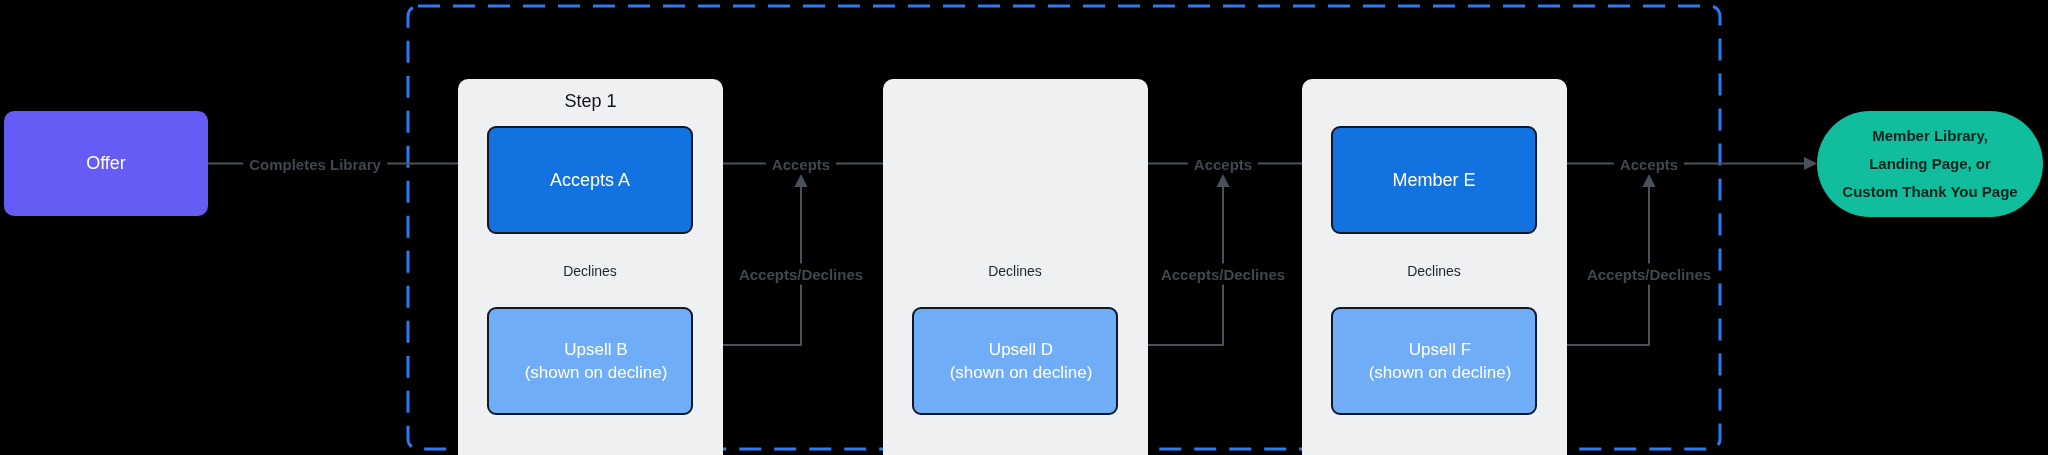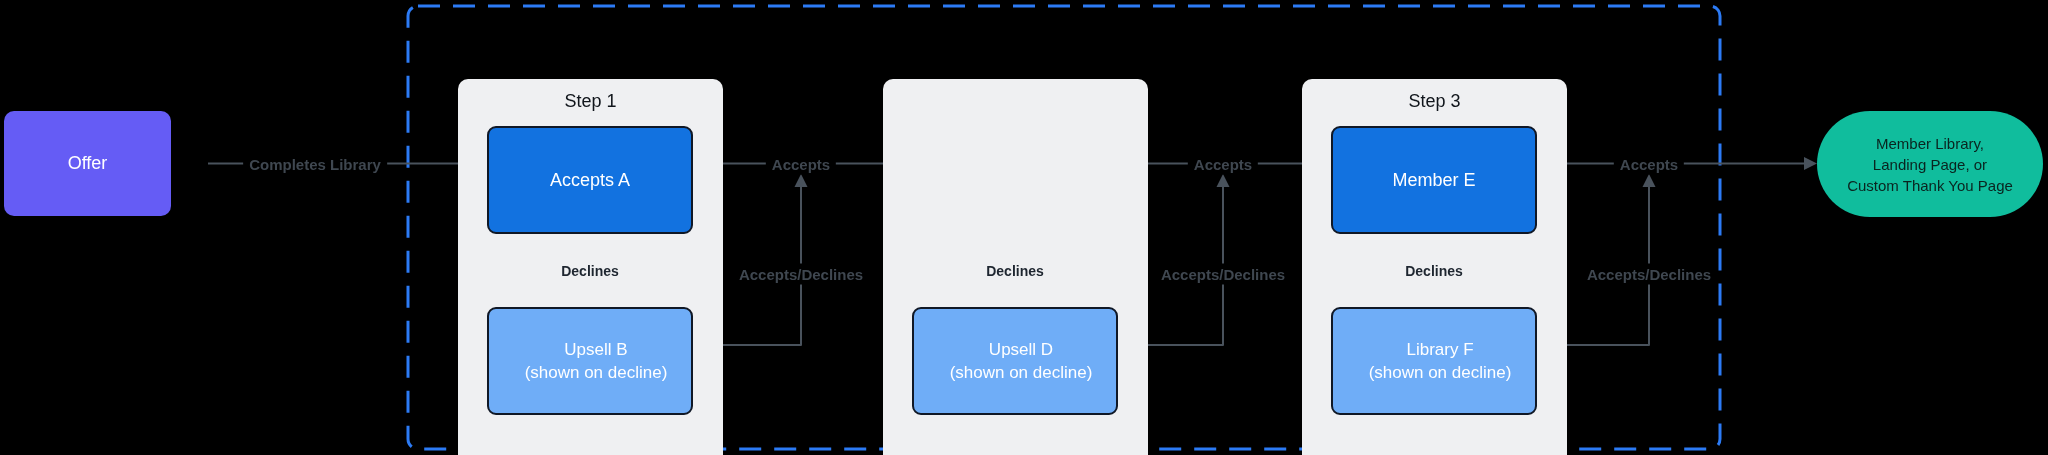--- a/index.html
+++ b/index.html
@@ -37,21 +37,21 @@
     position: absolute;
     display: flex;
     align-items: center;
     justify-content: center;
     text-align: center;
     box-sizing: border-box;
     white-space: pre-line;
   }
   .offer-node {
     left: 4px; top: 111px;
-    width: 167px; height: 105px;
+    width: 204px; height: 105px;
     background: var(--offer, #655CF5);
     border-radius: 10px;
     color: #fff;
     font-size: 18px;
   }
   .panel {
     position: absolute;
     top: 79px;
     width: 265px; height: 436px;
     background: var(--panel, #EFF0F2);
@@ -85,43 +85,43 @@
     line-height: 23px;
     padding-left: 12px;
   }
   .decline-label {
     position: absolute;
     left: 132px; top: 192px;
     transform: translate(-50%, -50%);
     background: var(--panel, #EFF0F2);
     color: #1E2630;
     font-size: 14px;
-    font-weight: 700;
+    font-weight: 400;
     padding: 1px 5px;
     white-space: nowrap;
   }
   .edge-label {
     position: absolute;
     transform: translate(-50%, -50%);
     background: var(--background, #000);
     color: var(--edge-label, #3F4750);
     font-size: 15px;
     font-weight: 700;
     padding: 2px 6px;
     white-space: nowrap;
   }
   .destination-node {
     left: 1817px; top: 111px;
     width: 226px; height: 106px;
     background: var(--destination, #10BD9D);
     border-radius: 53px;
     color: #0A241F;
     font-size: 15px;
-    line-height: 21px;
-    font-weight: 400;
+    line-height: 28px;
+    font-weight: 700;
   }
 </style>
 </head>
 <body>
 
 <div class="canvas">
 
   <svg class="wires" viewBox="0 0 2048 455">
 
     <rect class="fence" x="408" y="6" width="1312" height="443" rx="10"></rect>
@@ -178,24 +178,23 @@
 (shown on decline)</div>
   </div>
 
   <div class="panel" style="left:883px">
     <div class="decline-label">Declines</div>
     <div class="node fallback-node">Upsell D
 (shown on decline)</div>
   </div>
 
   <div class="panel" style="left:1302px">
-    <div class="panel-title">Step 3</div>
     <div class="node primary-node">Member E</div>
     <div class="decline-label">Declines</div>
-    <div class="node fallback-node">Library F
+    <div class="node fallback-node">Upsell F
 (shown on decline)</div>
   </div>
 
   <div class="node destination-node">Member Library,
 Landing Page, or
 Custom Thank You Page</div>
 
 </div>
 
 </body></html>

